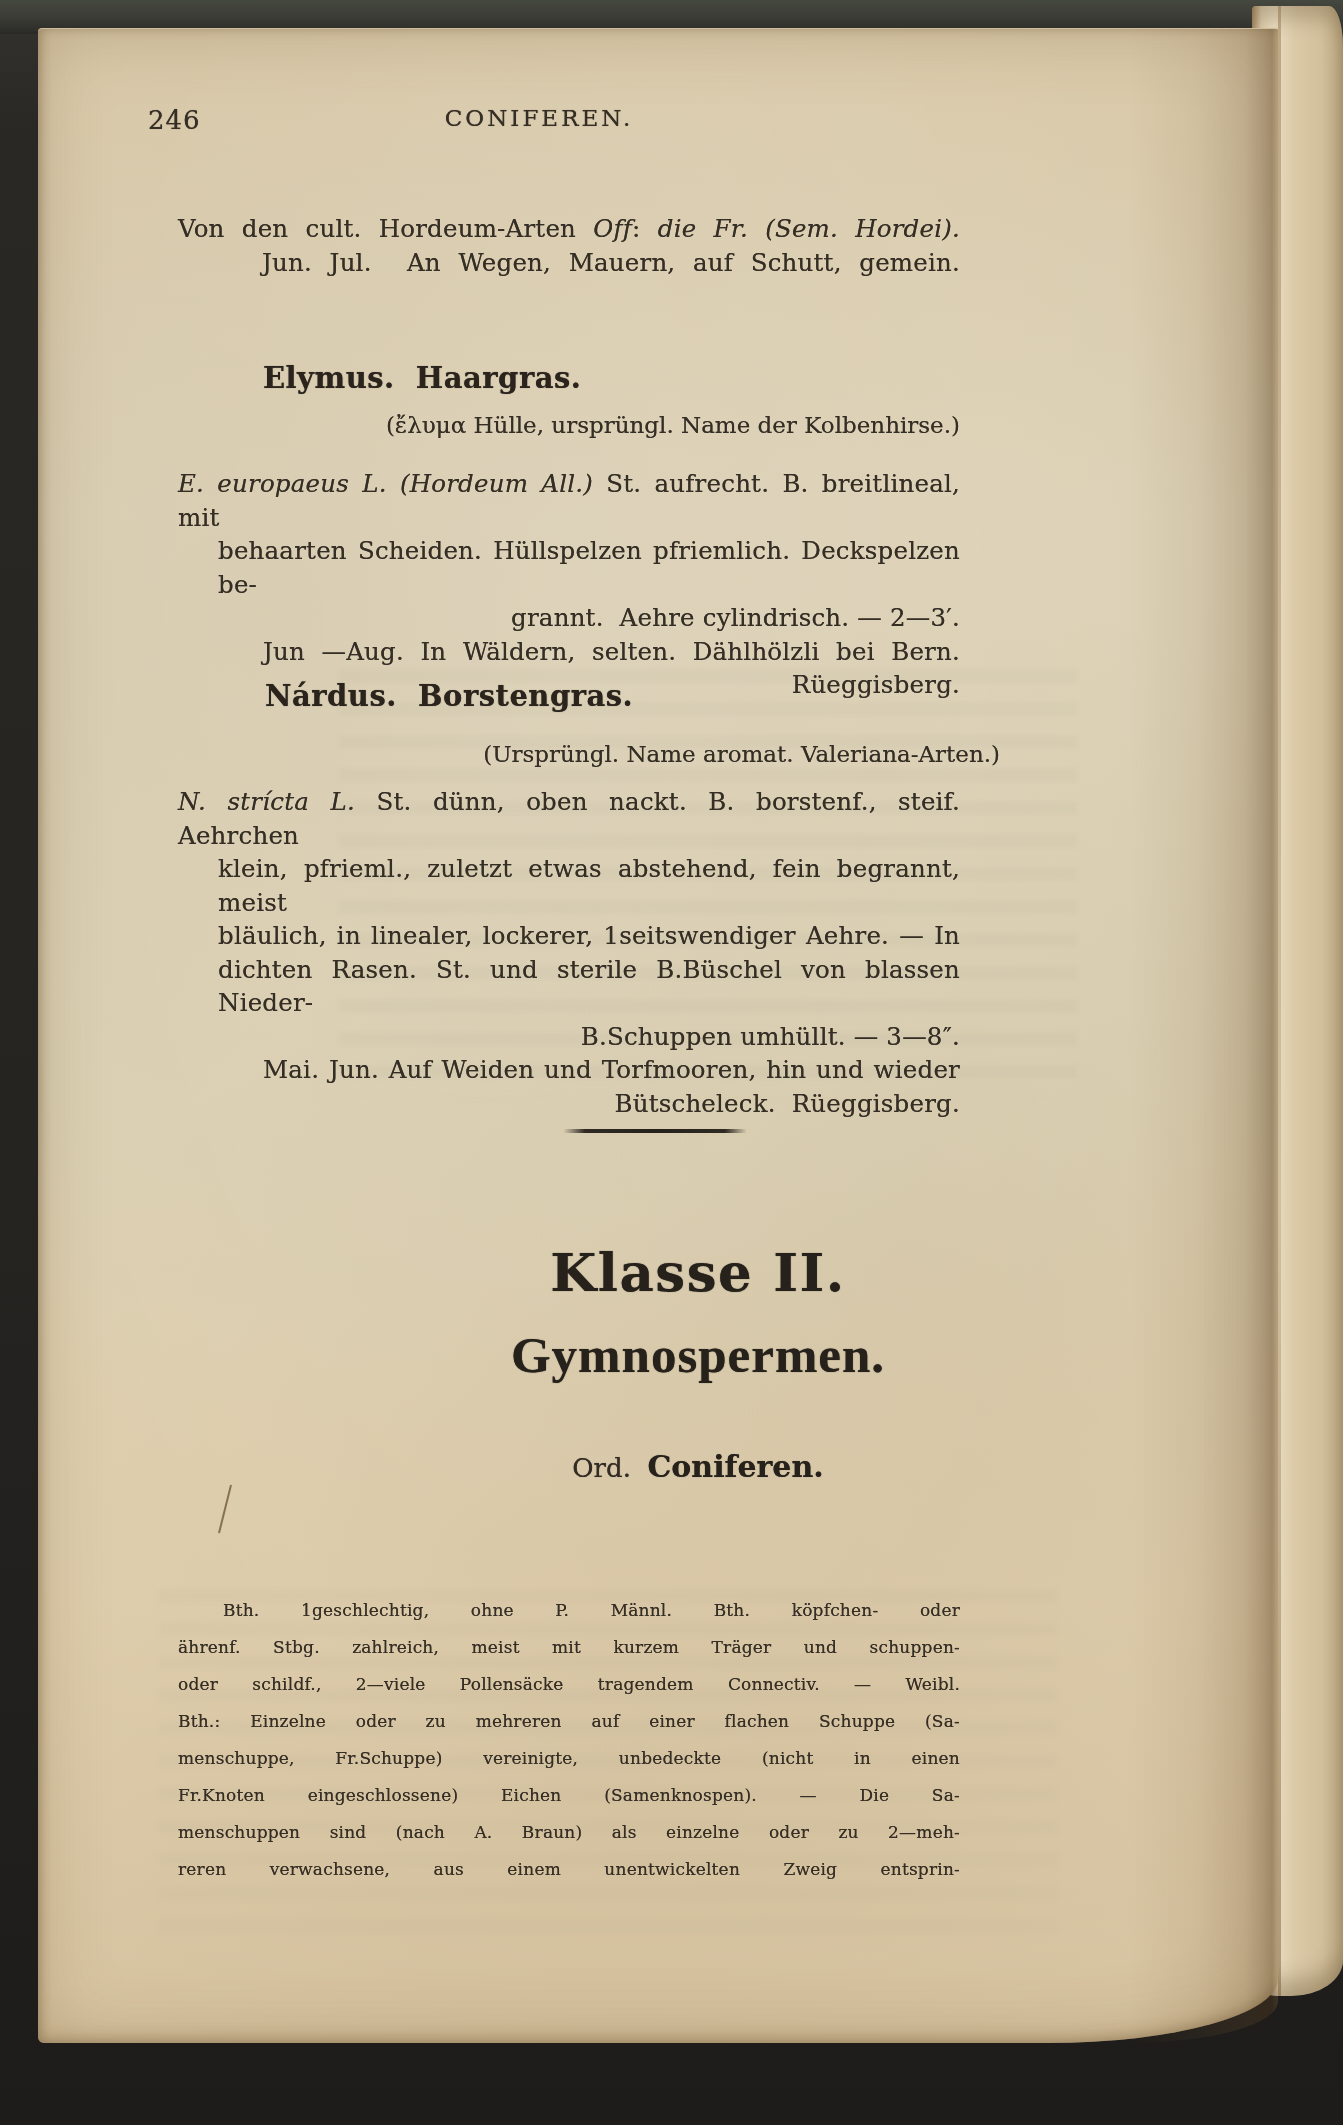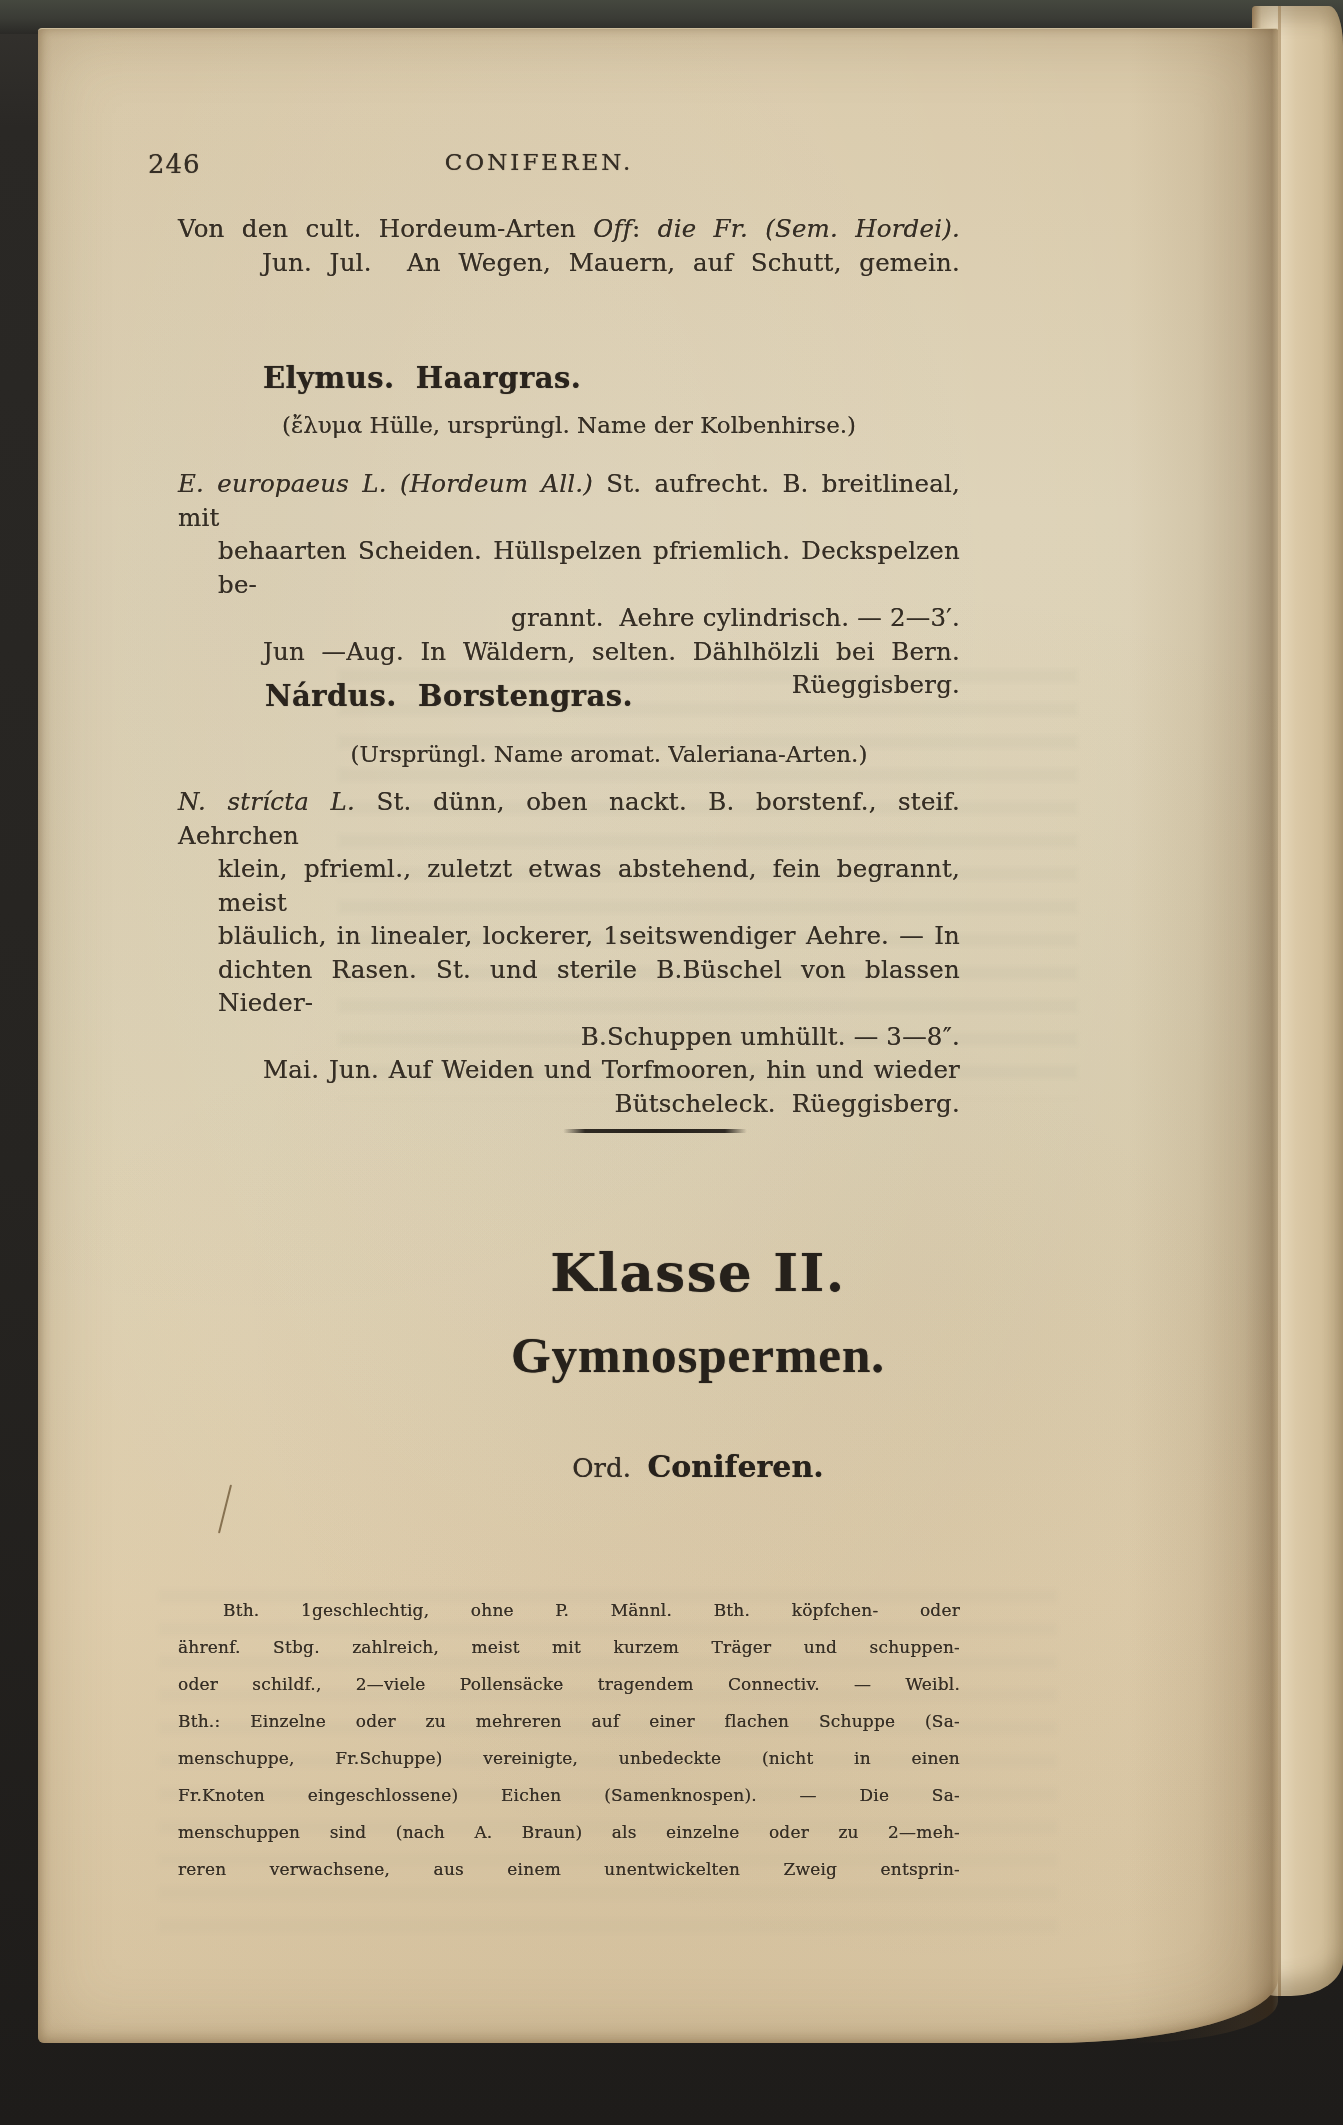--- a/index.html
+++ b/index.html
@@ -39,28 +39,28 @@
 
   
   .blk{position:absolute;left:140px;width:782px;}
   .line{font-size:24.5px;line-height:33.5px;letter-spacing:.2px;
     text-shadow:0 0 .6px rgba(53,46,37,.75);text-align:right;}
   .j{text-align:justify;text-align-last:justify;}
   .it{font-style:italic;}
   .ml{margin-left:40px;}
   .ti{text-indent:45px;}
 
-  .header-row{top:76px;height:34px;margin-top:44px;}
+  .header-row{top:76px;height:34px;}
   .pagenum{position:absolute;left:-30px;top:0;font-size:26px;letter-spacing:1px;text-shadow:0 0 .7px rgba(45,38,30,.8);}
   .runhead{display:block;text-align:center;padding-right:60px;font-size:23px;letter-spacing:3px;text-shadow:0 0 .7px rgba(45,38,30,.8);}
 
   .genus{font-size:29px;font-weight:bold;color:#2a241d;letter-spacing:.5px;text-shadow:0 0 .8px rgba(42,36,29,.8);}
   .g1{top:320px;padding-left:85px;margin-top:12px;}
   .g2{top:650px;padding-left:87px;}
-  .etym{font-size:23px;text-align:center;text-shadow:0 0 .6px rgba(53,46,37,.7);}
+  .etym{font-size:23px;text-align:right;text-shadow:0 0 .6px rgba(53,46,37,.7);}
   .e1{top:383px;padding-right:55px;}
   .e2{top:712px;padding-left:40px;}
 
   .sp1{top:438px;}
   .sp2{top:756px;}
   .intro{top:183px;}
 
   .divider{position:absolute;left:525px;top:1100px;width:184px;height:4px;
     background:linear-gradient(90deg,rgba(47,42,35,0) 0%,#2f2a23 12%,#26211b 50%,#2f2a23 88%,rgba(47,42,35,0) 100%);
     border-radius:2px;}

